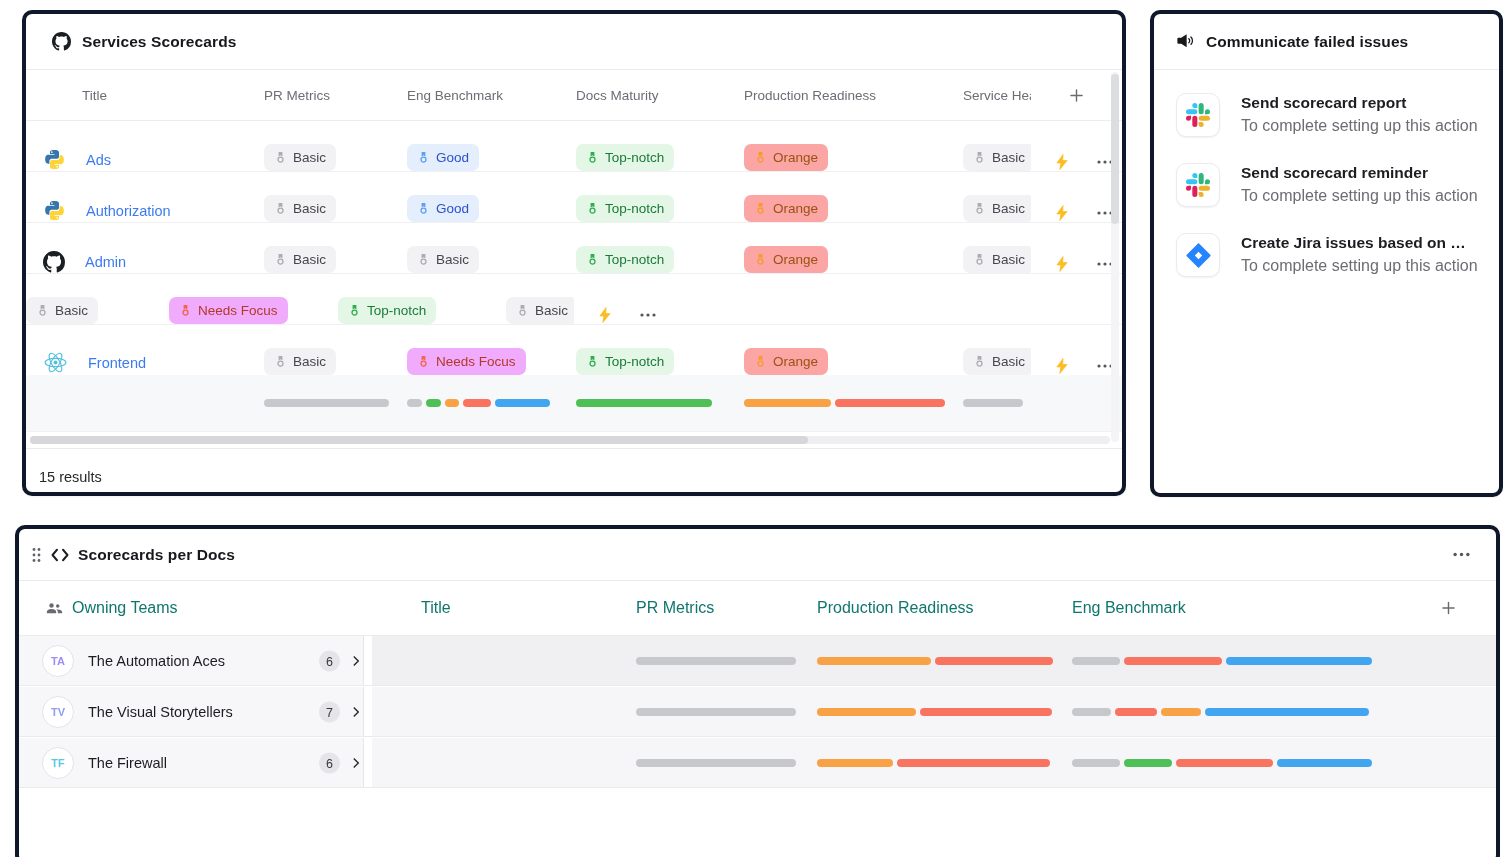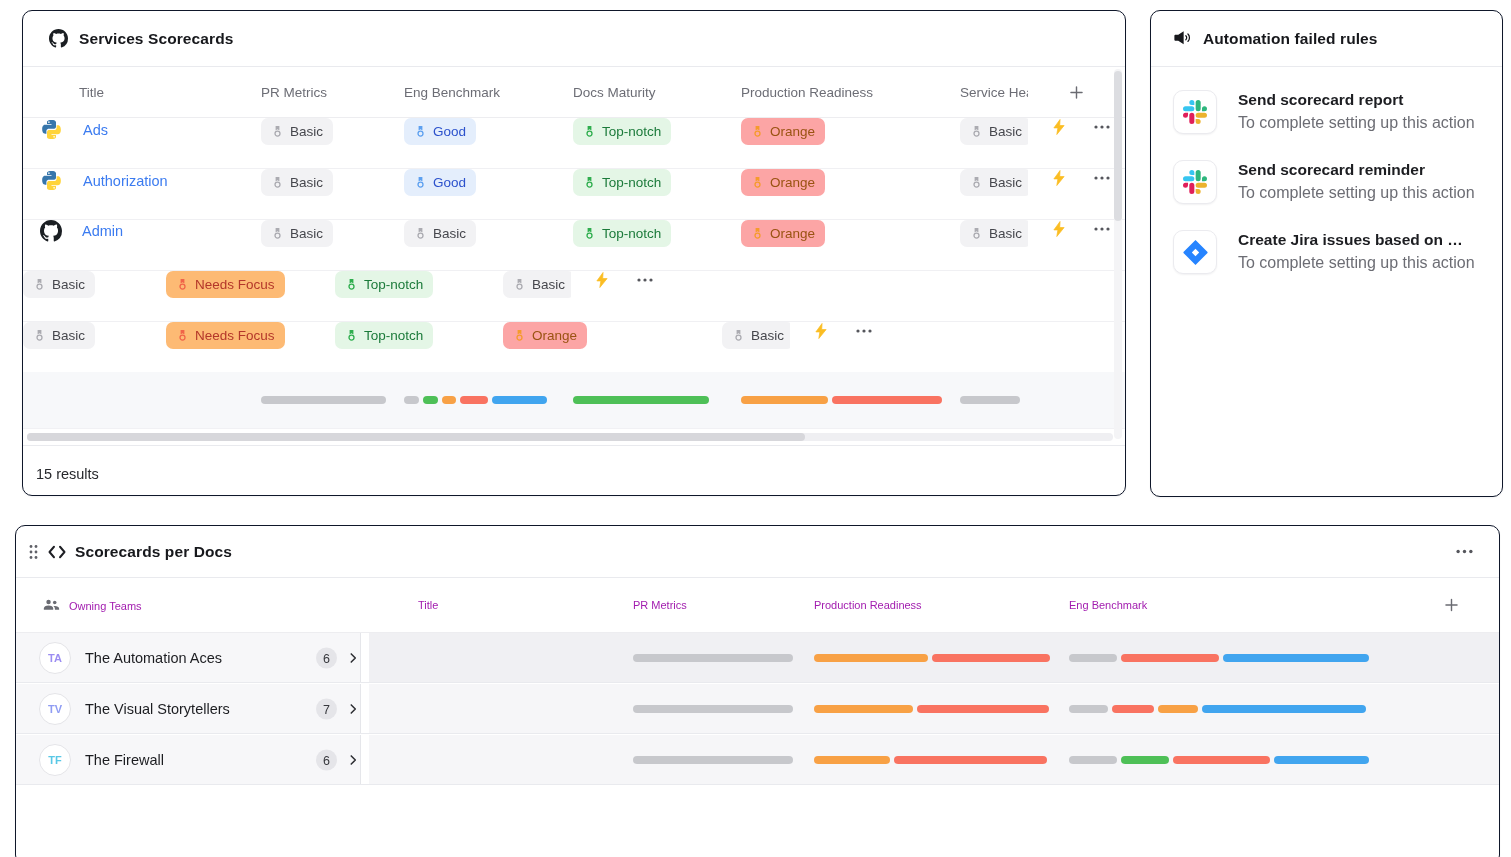--- a/index.html
+++ b/index.html
@@ -1,53 +1,53 @@
 <!DOCTYPE html>
 <html><head>
 <meta charset="utf-8">
 <style>
   html,body{margin:0;padding:0}
   body{
     width:1511px;height:857px;position:relative;overflow:hidden;
     background:#ffffff;font-family:"Liberation Sans",sans-serif;
     -webkit-font-smoothing:antialiased;color:#1b1c20;
   }
-  .card{position:absolute;background:#fff;border:1px solid #0f172a;border-radius:10px;
+  .card{position:absolute;background:#fff;border:4px solid #0f172a;border-radius:10px;
         box-shadow:0 1px 2px rgba(16,24,40,.05);box-sizing:border-box;overflow:hidden}
   #card-services{left:22px;top:10px;width:1104px;height:486px}
   #card-comms{left:1150px;top:10px;width:353px;height:487px}
   #card-teams{left:15px;top:525px;width:1485px;height:340px}
 
   .card-head{display:flex;align-items:center;height:56px;padding:0 26px;
              border-bottom:1px solid #e9eaee;gap:11px;box-sizing:border-box}
   .card-title{font-size:15.5px;font-weight:700;color:#17181c;letter-spacing:.1px}
 
   
   .svc-colhead{display:flex;align-items:center;height:50px;border-bottom:1px solid #ededf0;
                color:#6c6d75;font-size:13.5px}
   .c-title{width:238px;box-sizing:border-box}
   .c-pr{width:143px}.c-eng{width:169px}.c-docs{width:168px}.c-prod{width:219px}
   .c-service{width:68px;overflow:hidden;white-space:nowrap}
   .c-actions{flex:1;display:flex;align-items:center;justify-content:center}
   .svc-colhead .c-title{padding-left:56px}
 
-  .svc-row{display:flex;align-items:flex-start;height:50px;border-bottom:1px solid #f0f0f3}
+  .svc-row{display:flex;align-items:flex-end;height:50px;border-bottom:1px solid #f0f0f3}
   .svc-row:last-of-type{border-bottom:none}
   .cell-title{display:flex;align-items:center;gap:20px;padding-left:17px;box-sizing:border-box}
   .row-link{color:#3b7bf0;font-size:14.5px;font-weight:500;text-decoration:none;cursor:pointer}
   .row-actions{flex:1;display:flex;align-items:center;gap:26px;padding-left:22px}
 
   .badge{display:inline-flex;align-items:center;gap:6px;height:27px;padding:0 10px;
          border-radius:7px;font-size:13.5px;font-weight:500;white-space:nowrap;box-sizing:border-box}
   .badge .medal{color:var(--mc);flex:0 0 auto}
   .b-gray  {background:#f2f2f4;color:#46474d;--mc:#ababb1}
   .b-blue  {background:#e4eefc;color:#2b51cc;--mc:#5da0f0}
   .b-green {background:#e4f6e6;color:#1b7a3a;--mc:#2fae4e}
   .b-orange{background:#fca5a5;color:#9a5312;--mc:#f59b2c}
-  .b-red   {background:#fdba74;color:#b4372a;--mc:#f06449}
+  .b-red   {background:#f0abfc;color:#b4372a;--mc:#f06449}
 
   .svc-summary{display:flex;align-items:center;height:56px;background:#f7f8fa;border-bottom:1px solid #f1f1f4}
   .bar-group{display:flex;gap:4px;align-items:center}
   .bar{height:8px;border-radius:4px;flex:0 0 auto}
 
   .hscroll{position:relative;height:16px}
   .hscroll .track{position:absolute;left:4px;right:12px;top:4px;height:8px;background:#efeff2;border-radius:4px}
   .hscroll .thumb{position:absolute;left:4px;top:4px;height:8px;width:778px;background:#d7d7db;border-radius:4px}
 
   .svc-footer{height:56px;display:flex;align-items:center;padding-left:13px;border-top:1px solid #e9eaee;
@@ -62,21 +62,21 @@
   .app-box{width:42px;height:42px;border-radius:10px;border:1px solid #ebebef;background:#fff;
            box-shadow:0 1px 2px rgba(16,24,40,.06);display:flex;align-items:center;justify-content:center;flex:0 0 auto}
   .comm-text{overflow:hidden;white-space:nowrap}
   .comm-title{font-size:15.5px;font-weight:600;color:#1c1d21;margin-top:1px}
   .comm-sub{font-size:16px;color:#6c6d74;margin-top:5px}
 
   
   .teams-head{display:flex;align-items:center;height:52px;padding:0 26px 0 12px;gap:9px;
               border-bottom:1px solid #e9eaee;box-sizing:border-box}
   .teams-head .spacer{flex:1}
-  .teams-colhead{position:relative;height:54px;border-bottom:1px solid #ededf0;color:#a21caf;font-size:11px}
+  .teams-colhead{position:relative;height:54px;border-bottom:1px solid #ededf0;color:#0f766e;font-size:16px}
   .teams-colhead .hcell{position:absolute;top:50%;transform:translateY(-50%);display:flex;align-items:center;gap:9px}
   .team-row{position:relative;height:50px;cursor:pointer}
   .row-left{position:absolute;left:0;top:0;bottom:1px;width:344px;background:#f7f7f9;border-right:1px solid #e5e6ea}
   .row-right{position:absolute;left:353px;right:0;top:0;bottom:1px;background:#f6f6f8}
   .team-row.first .row-right{background:#f0f0f3}
   .team-row{border-bottom:1px solid #fff}
   .team-row .sep{position:absolute;left:0;right:0;bottom:0;height:1px;background:#e9eaee}
   .avatar{position:absolute;left:23px;top:9px;width:32px;height:32px;border-radius:50%;
           background:#fff;border:1px solid #e4e4e8;display:flex;align-items:center;justify-content:center;
           font-size:11px;font-weight:600;box-sizing:border-box}
@@ -335,20 +335,33 @@
           <button class="icon-btn">
             <svg width="16" height="4" viewBox="0 0 16 4" fill="#55565c">
               <circle cx="2" cy="2" r="1.6"></circle>
               <circle cx="8" cy="2" r="1.6"></circle>
               <circle cx="14" cy="2" r="1.6"></circle>
             </svg>
           </button>
         </div>
       </div>
       <div class="svc-row">
+        <div class="c-title cell-title">
+          <span style="display:flex">
+            <svg width="25" height="25" viewBox="-12 -12 24 24">
+              <g stroke="#53c1de" stroke-width="1.1" fill="none">
+                <ellipse rx="10" ry="4"></ellipse>
+                <ellipse rx="10" ry="4" transform="rotate(60)"></ellipse>
+                <ellipse rx="10" ry="4" transform="rotate(120)"></ellipse>
+              </g>
+              <circle r="1.9" fill="#53c1de"></circle>
+            </svg>
+          </span>
+          <a class="row-link">Frontend</a>
+        </div>
         <div class="c-pr"><span class="badge b-gray">
             <svg class="medal" width="13" height="13" viewBox="0 0 24 24">
               <path d="M8.5 2h7v8l-3.5-2.1L8.5 10z" fill="currentColor"></path>
               <circle cx="12" cy="15.8" r="4.6" fill="none" stroke="currentColor" stroke-width="2.4"></circle>
             </svg>
             <span>Basic</span>
           </span></div>
         <div class="c-eng"><span class="badge b-red">
             <svg class="medal" width="13" height="13" viewBox="0 0 24 24">
               <path d="M8.5 2h7v8l-3.5-2.1L8.5 10z" fill="currentColor"></path>
@@ -442,21 +455,21 @@
 </div>
 
 <div class="card" id="card-comms">
   <div class="card-head" style="padding:0 22px">
     <span style="display:flex">
       <svg width="19" height="17" viewBox="0 0 24 22">
           <path d="M13.5 1.5 6.5 6H3.2C2 6 1.5 6.7 1.5 7.6v4.8c0 .9.5 1.6 1.7 1.6h3.3l7 4.5z" fill="#17181c"></path>
           <path d="M16.3 7.4c1.5 1.4 1.5 3.8 0 5.2M19 5.2c2.7 2.5 2.7 7 0 9.6" stroke="#17181c" stroke-width="1.6" fill="none" stroke-linecap="round"></path>
         </svg>
     </span>
-    <span class="card-title">Automation failed rules</span>
+    <span class="card-title">Communicate failed issues</span>
   </div>
   <div class="comm-list" id="comm-list">
       <div class="comm-item">
         <span class="app-box">
           <svg width="24" height="24" viewBox="0 0 24 24">
             <path fill="#E01E5A" d="M5.04 15.17a2.53 2.53 0 0 1-2.52 2.52A2.53 2.53 0 0 1 0 15.17a2.53 2.53 0 0 1 2.52-2.52h2.52zM6.31 15.17a2.53 2.53 0 0 1 2.52-2.52 2.53 2.53 0 0 1 2.52 2.52v6.31A2.53 2.53 0 0 1 8.83 24a2.53 2.53 0 0 1-2.52-2.52z"></path>
             <path fill="#36C5F0" d="M8.83 5.04a2.53 2.53 0 0 1-2.52-2.52A2.53 2.53 0 0 1 8.83 0a2.53 2.53 0 0 1 2.52 2.52v2.52zM8.83 6.31a2.53 2.53 0 0 1 2.52 2.52 2.53 2.53 0 0 1-2.52 2.52H2.52A2.53 2.53 0 0 1 0 8.83a2.53 2.53 0 0 1 2.52-2.52z"></path>
             <path fill="#2EB67D" d="M18.96 8.83a2.53 2.53 0 0 1 2.52-2.52A2.53 2.53 0 0 1 24 8.83a2.53 2.53 0 0 1-2.52 2.52h-2.52zM17.69 8.83a2.53 2.53 0 0 1-2.52 2.52 2.53 2.53 0 0 1-2.52-2.52V2.52A2.53 2.53 0 0 1 15.17 0a2.53 2.53 0 0 1 2.52 2.52z"></path>
             <path fill="#ECB22E" d="M15.17 18.96a2.53 2.53 0 0 1 2.52 2.52A2.53 2.53 0 0 1 15.17 24a2.53 2.53 0 0 1-2.52-2.52v-2.52zM15.17 17.69a2.53 2.53 0 0 1-2.52-2.52 2.53 2.53 0 0 1 2.52-2.52h6.31A2.53 2.53 0 0 1 24 15.17a2.53 2.53 0 0 1-2.52 2.52z"></path>
           </svg>

